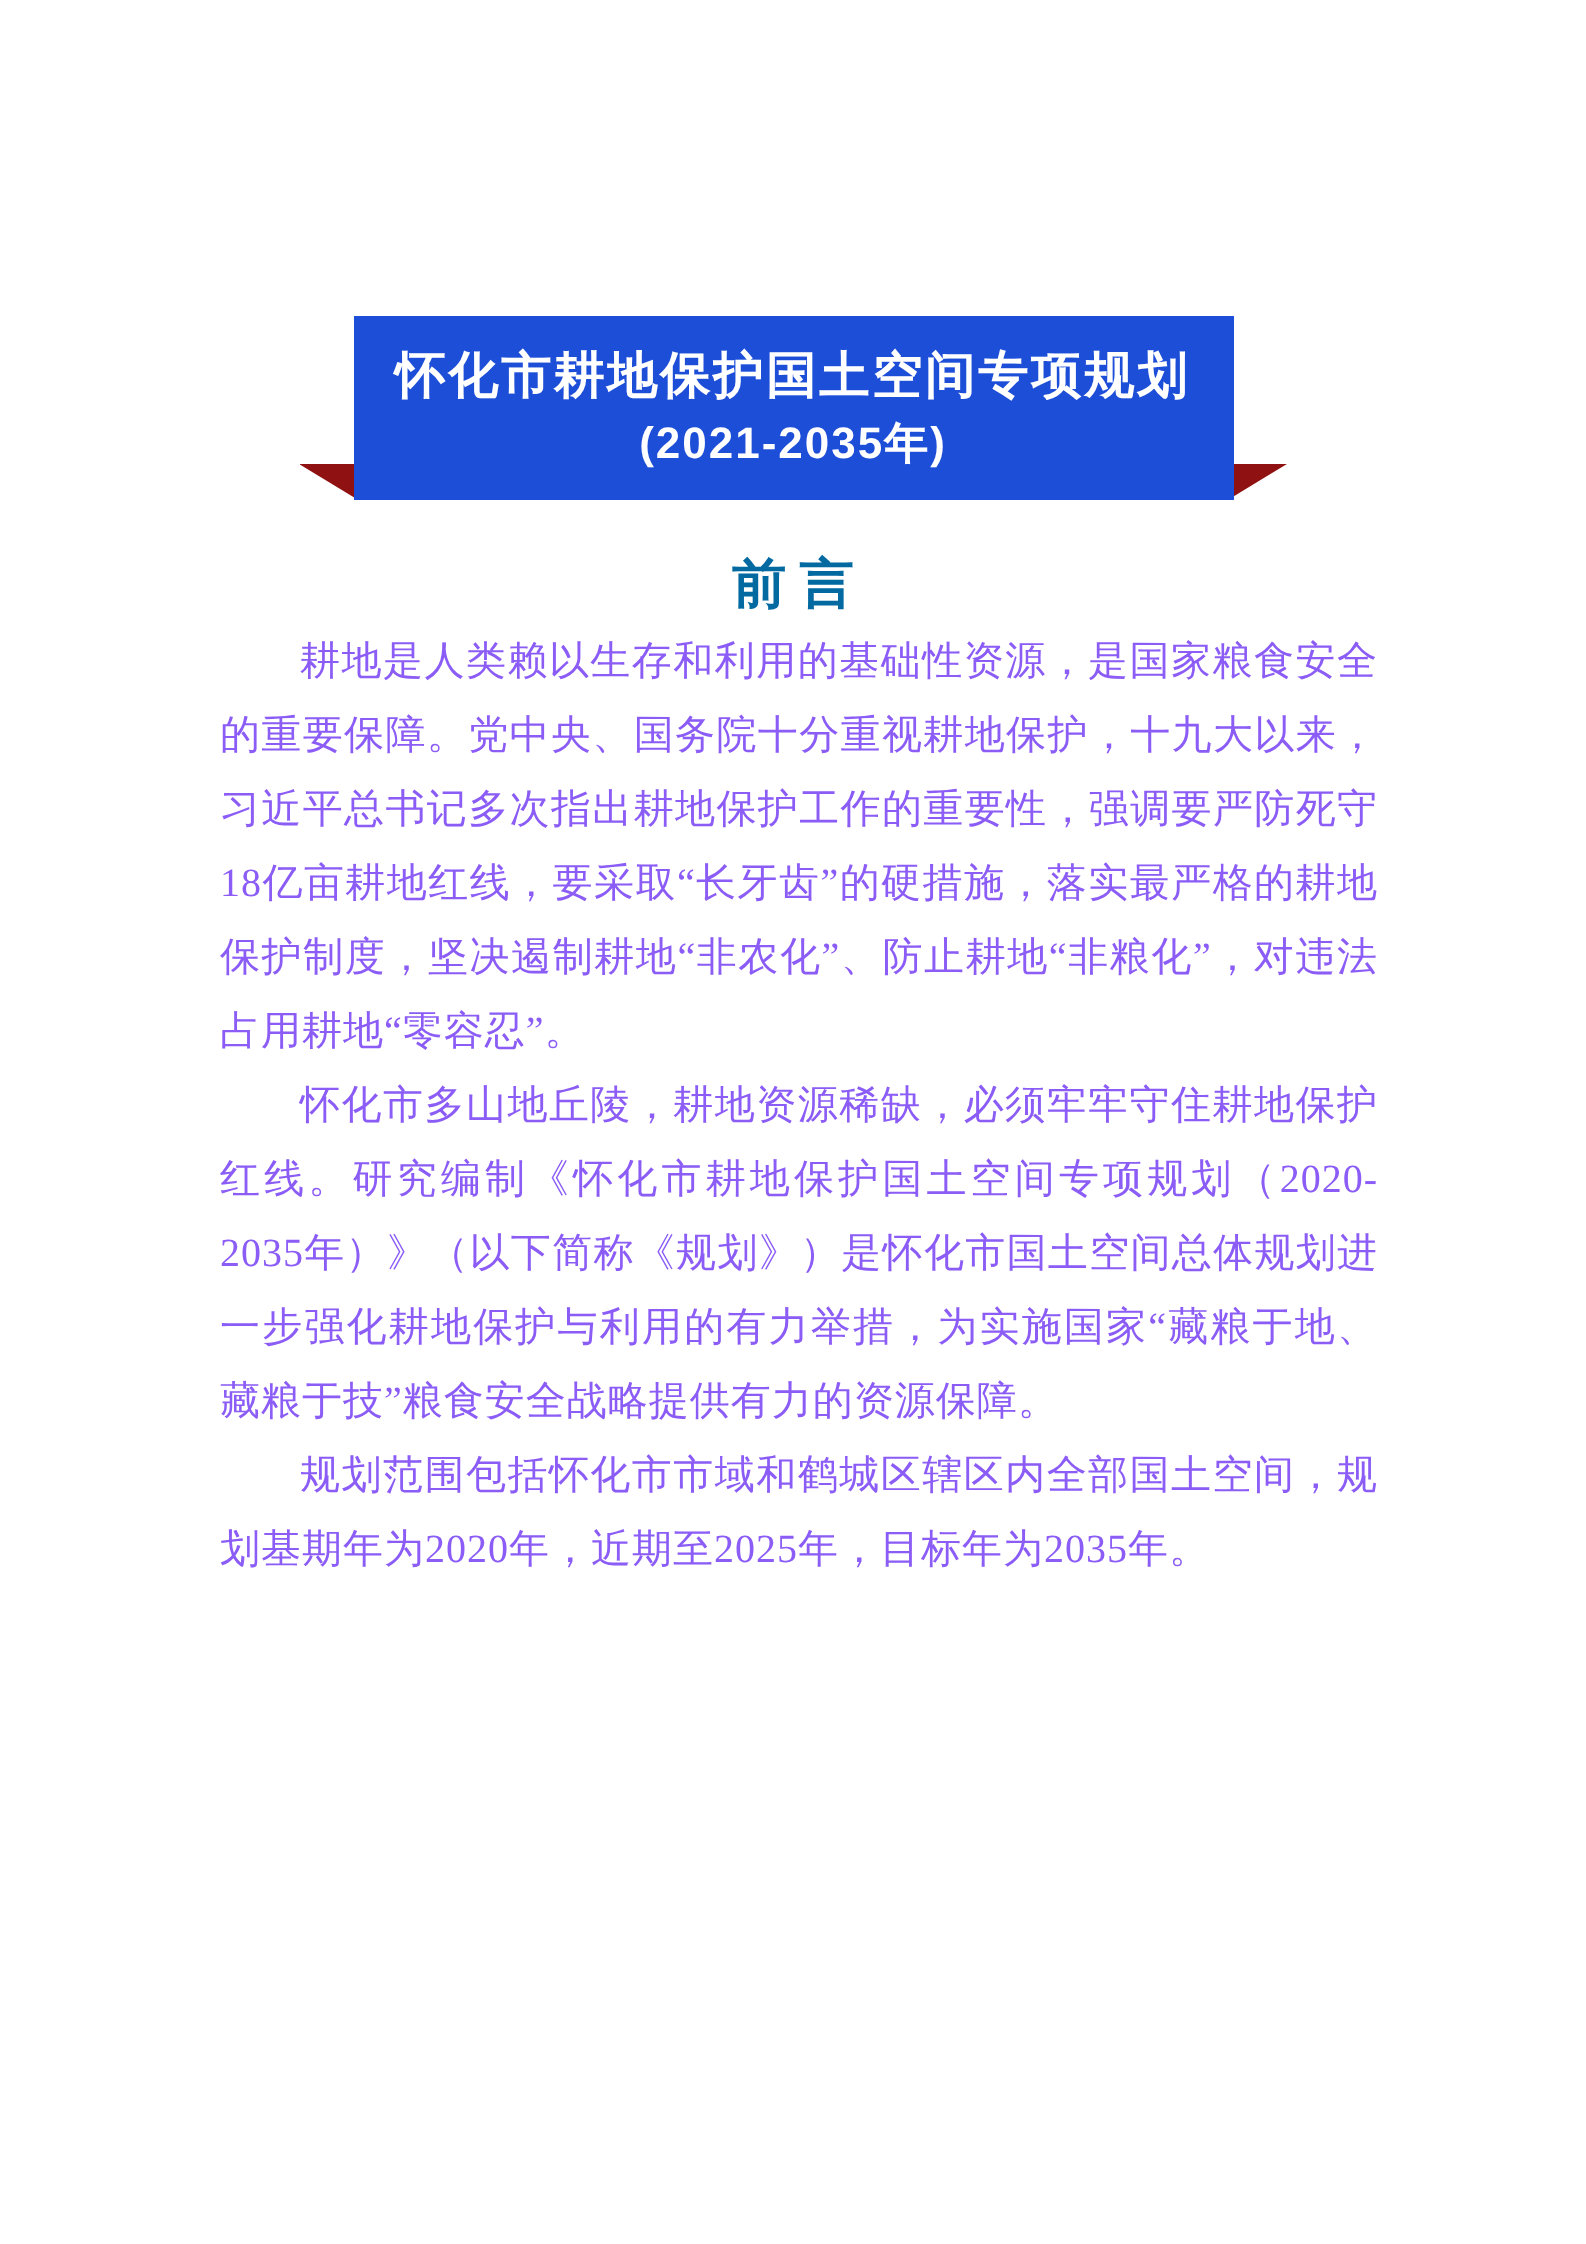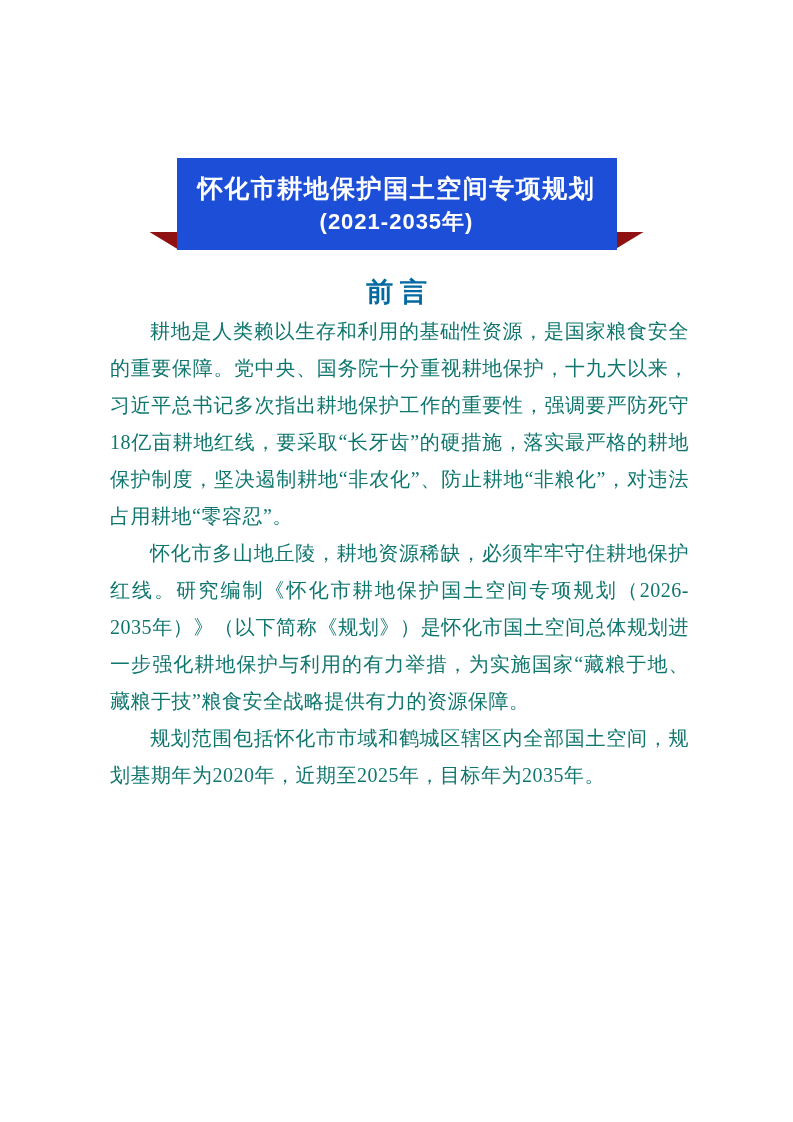--- a/index.html
+++ b/index.html
@@ -76,21 +76,21 @@
   }
   .preface-body {
     margin: 5px 104px 0 110px;
   }
   .preface-body p {
     font-size: 20px;
     line-height: 37px;
     text-align: justify;
     text-justify: inter-ideograph;
     text-indent: 2em;
-    color: #0f766e;
+    color: #8b5cf6;
     letter-spacing: 0.5px;
   }
 </style>
 </head>
 <body>
 
 <div class="page">
 
   <div class="ribbon">
     <div class="ribbon-fold ribbon-fold-left"></div>
@@ -98,17 +98,17 @@
     <div class="ribbon-band">
       <div class="ribbon-title-line1">怀化市耕地保护国土空间专项规划</div>
       <div class="ribbon-title-line2">(2021-2035年)</div>
     </div>
   </div>
 
   <h1 class="preface-heading">前 言</h1>
 
   <div class="preface-body">
     <p>耕地是人类赖以生存和利用的基础性资源，是国家粮食安全的重要保障。党中央、国务院十分重视耕地保护，十九大以来，习近平总书记多次指出耕地保护工作的重要性，强调要严防死守18亿亩耕地红线，要采取“长牙齿”的硬措施，落实最严格的耕地保护制度，坚决遏制耕地“非农化”、防止耕地“非粮化”，对违法占用耕地“零容忍”。</p>
-    <p>怀化市多山地丘陵，耕地资源稀缺，必须牢牢守住耕地保护红线。研究编制《怀化市耕地保护国土空间专项规划（2026-2035年）》（以下简称《规划》）是怀化市国土空间总体规划进一步强化耕地保护与利用的有力举措，为实施国家“藏粮于地、藏粮于技”粮食安全战略提供有力的资源保障。</p>
+    <p>怀化市多山地丘陵，耕地资源稀缺，必须牢牢守住耕地保护红线。研究编制《怀化市耕地保护国土空间专项规划（2020-2035年）》（以下简称《规划》）是怀化市国土空间总体规划进一步强化耕地保护与利用的有力举措，为实施国家“藏粮于地、藏粮于技”粮食安全战略提供有力的资源保障。</p>
     <p>规划范围包括怀化市市域和鹤城区辖区内全部国土空间，规划基期年为2020年，近期至2025年，目标年为2035年。</p>
   </div>
 
 </div>
 
 </body></html>

